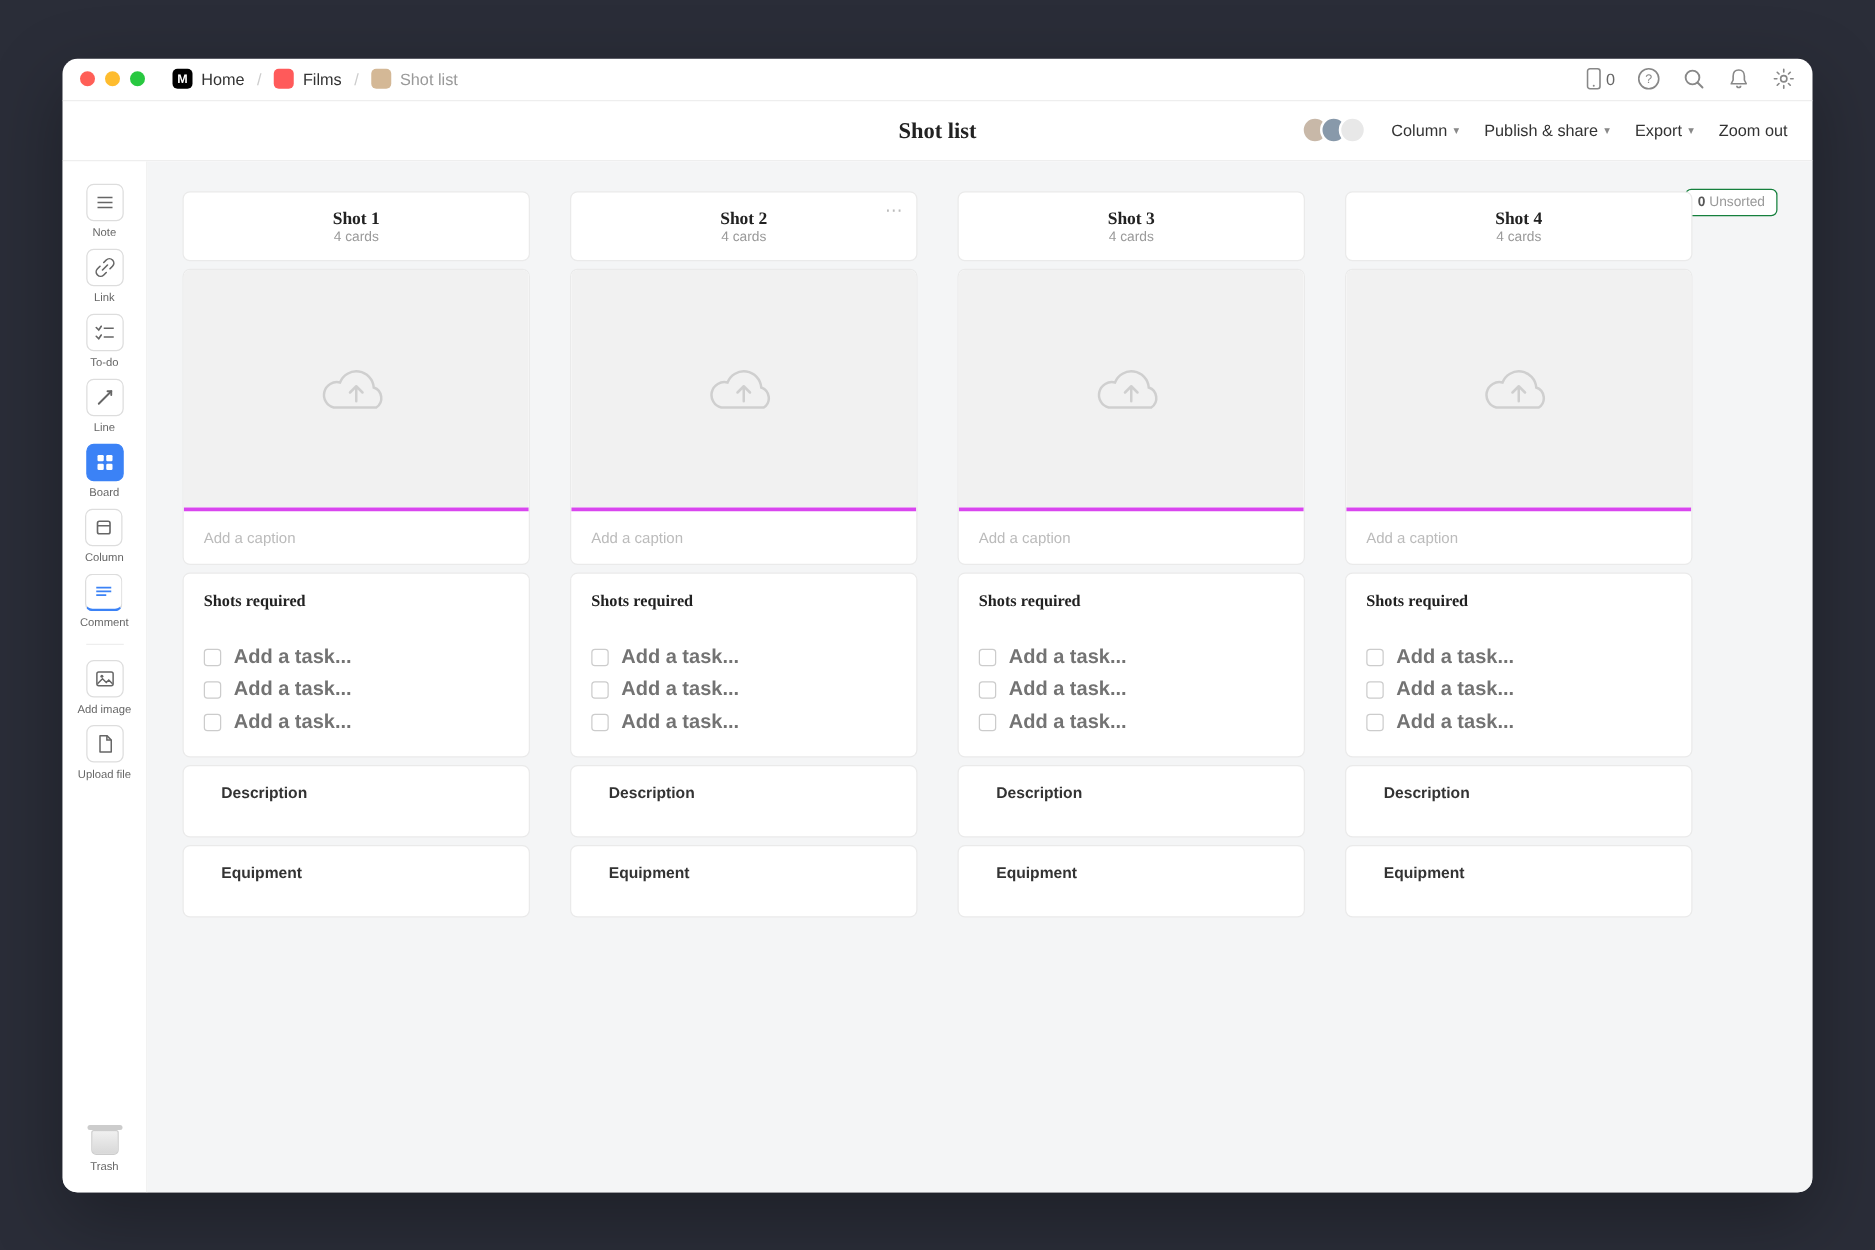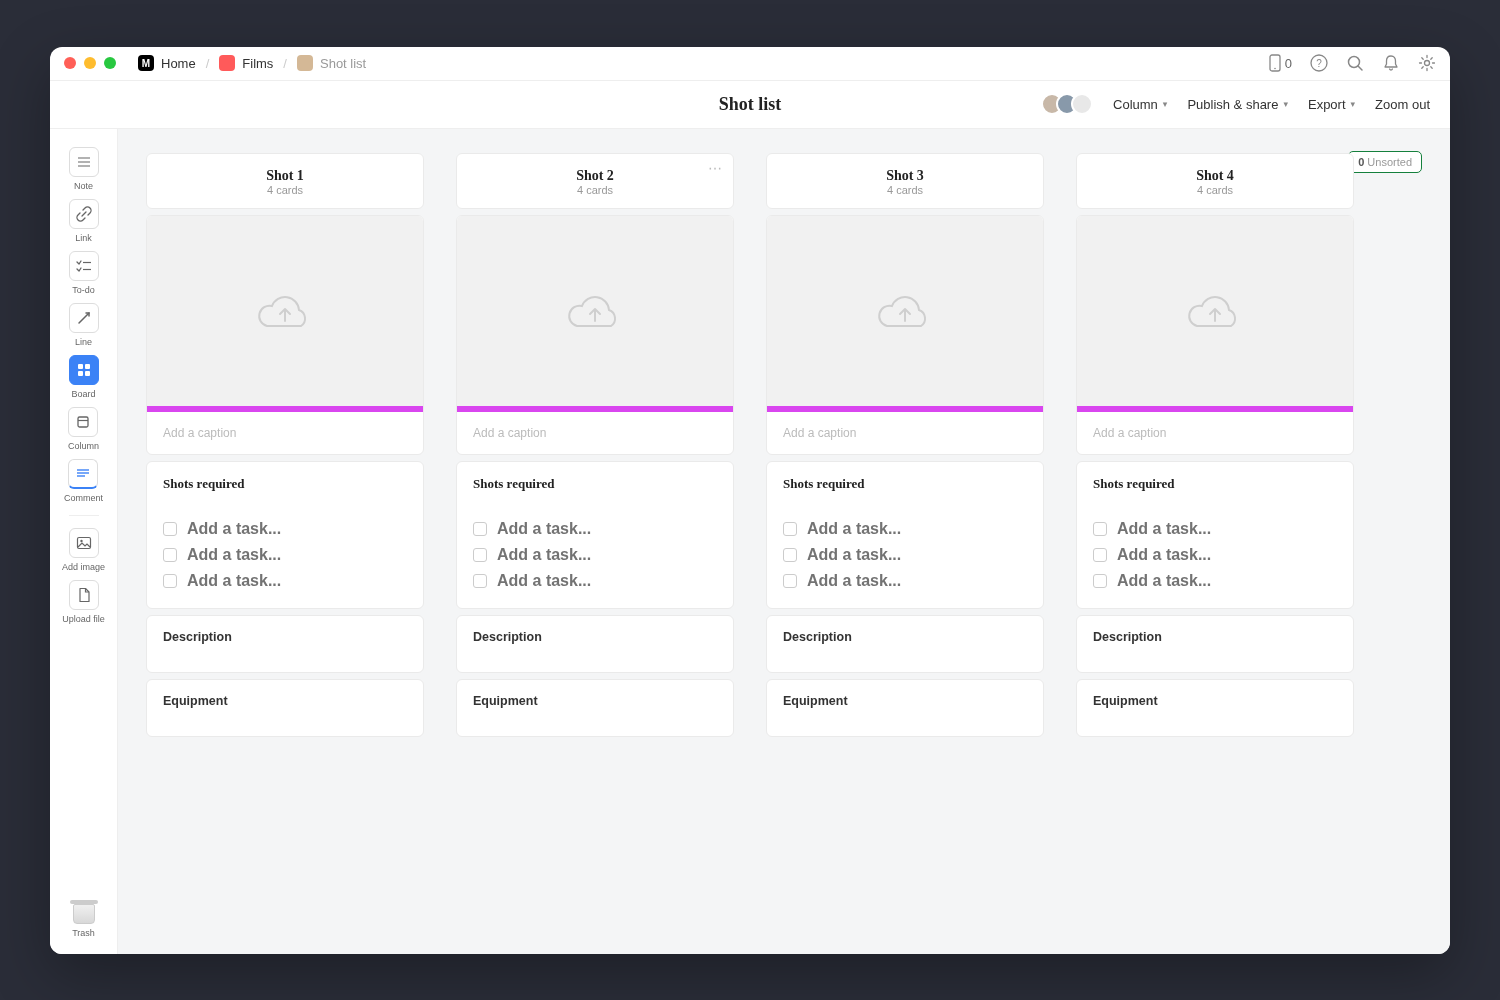--- a/index.html
+++ b/index.html
@@ -59,25 +59,25 @@
 .col { width: 278px; display: flex; flex-direction: column; gap: 6px; }
 
 .col-head { background: #fff; border: 1px solid #eaeaea; border-radius: 6px; padding: 14px 12px 12px; text-align: center; position: relative; }
 .col-title { font-size: 14px; font-weight: 700; font-family: Georgia, serif; color: #222; }
 .col-sub { font-size: 11px; color: #999; margin-top: 0; }
 .col-menu { position: absolute; top: 6px; right: 10px; color: #bbb; font-size: 14px; letter-spacing: 1px; cursor: pointer; }
 
 .card { background: #fff; border: 1px solid #eaeaea; border-radius: 6px; overflow: hidden; }
 .upload-area { height: 190px; background: #f1f1f1; display: flex; align-items: center; justify-content: center; }
 .cloud { color: #cfcfcf; }
-.caption { padding: 14px 16px; font-size: 12px; color: #bbb; border-top: 6px solid #d946ef; }
+.caption { padding: 14px 16px; font-size: 12px; color: #bbb; border-top: 3px solid #d946ef; }
 
 .card-pad { padding: 14px 16px; }
 .card-h { font-size: 13px; font-weight: 700; font-family: Georgia, serif; color: #222; margin-bottom: 24px; }
-.card-h2 { font-size: 12.5px; font-weight: 600; color: #333; }
+.card-h2 { font-size: 12.5px; font-weight: 600; color: #333; margin-left: 14px; }
 .task { display: flex; align-items: center; gap: 10px; padding: 4px 0; }
 .task-box { width: 14px; height: 14px; border: 1.5px solid #ccc; border-radius: 3px; flex-shrink: 0; }
 .task-ph { font-size: 16px; color: #737373; font-weight: bold; }
 .desc-card { padding: 14px 16px 28px; }
 
 svg { display: block; }
 </style>
 </head>
 <body>
 

